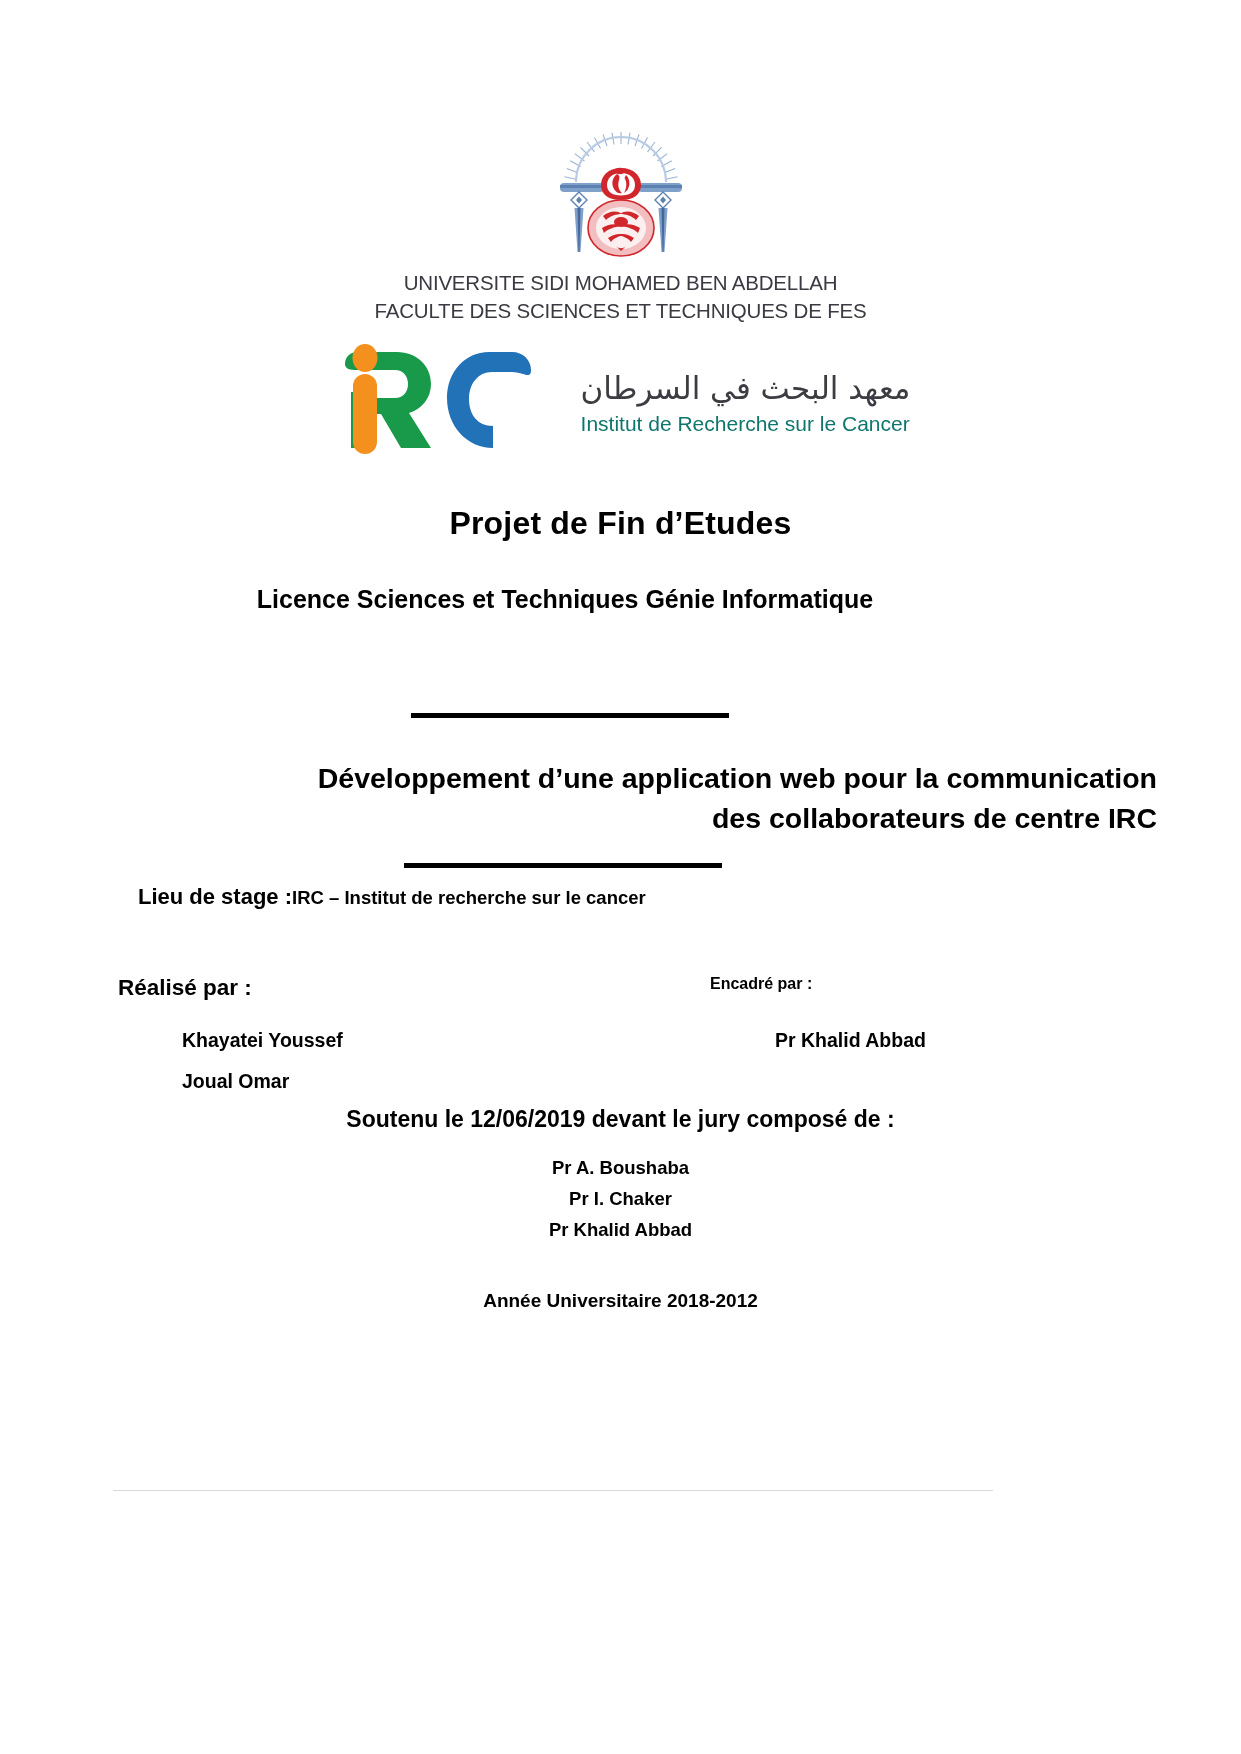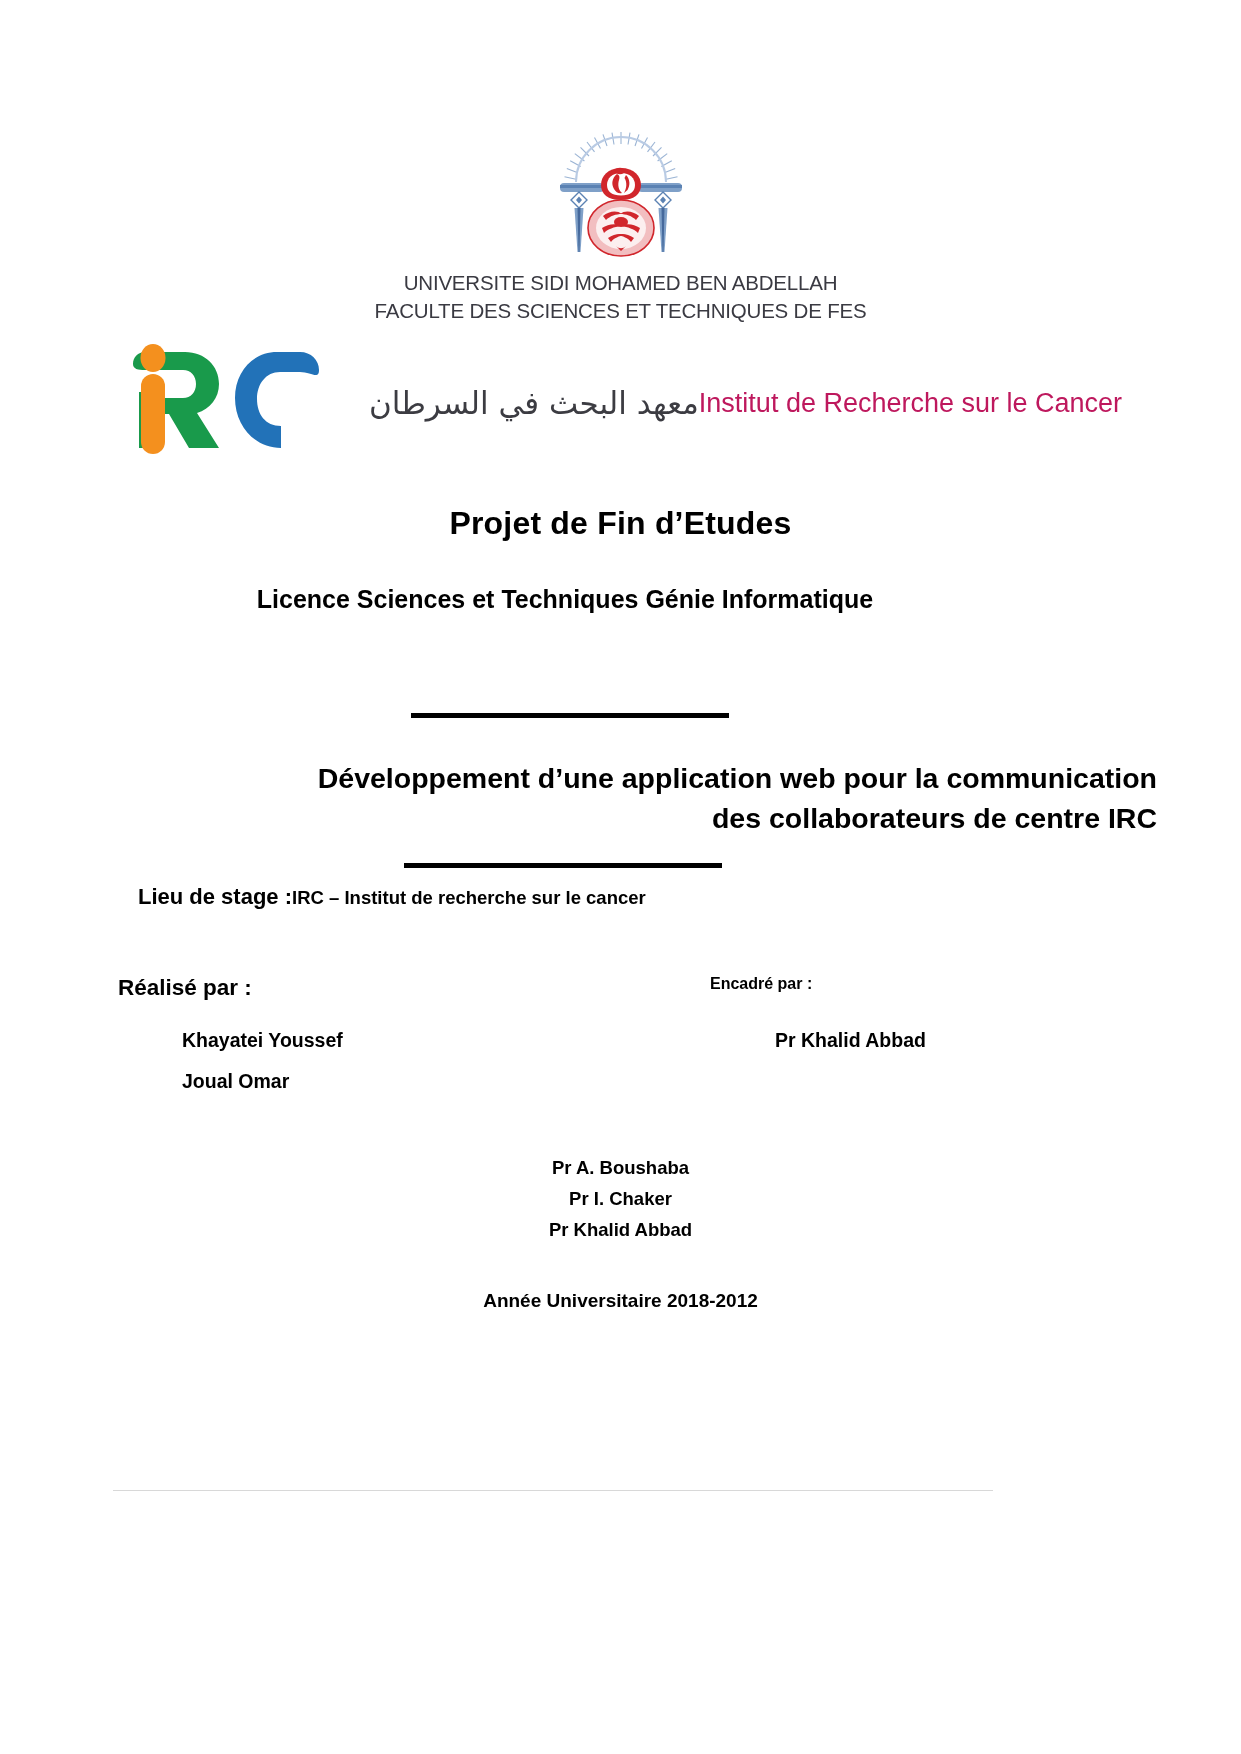--- a/index.html
+++ b/index.html
@@ -58,37 +58,37 @@
     gap: 18px;
   }
   .irc-mark {
     width: 232px;
     height: 128px;
     flex: 0 0 auto;
     display: block;
   }
   .irc-text {
     display: flex;
-    flex-direction: row;
+    flex-direction: column;
     justify-content: flex-end;
     padding-top: 6px;
   }
   .irc-arabic {
     direction: rtl;
     font-family: "DejaVu Sans", sans-serif;
     font-size: 31px;
     color: #3c3c42;
     line-height: 1.25;
     letter-spacing: 1px;
     white-space: nowrap;
   }
   .irc-french {
     font-family: "Liberation Sans", sans-serif;
-    font-size: 27px;
-    color: #be185d;
+    font-size: 21px;
+    color: #0f766e;
     line-height: 1.3;
     margin-top: 2px;
     white-space: nowrap;
   }
 
   
   .pfe-title {
     position: absolute;
     top: 505px;
     left: 0;
@@ -363,20 +363,21 @@
 
   <div class="authors">
     <div>Khayatei Youssef</div>
     <div>Joual Omar</div>
   </div>
 
   <div class="supervisors">
     <div>Pr Khalid Abbad</div>
   </div>
 
+  <div class="defense">Soutenu le 12/06/2019 devant le jury composé de :</div>
 
   <div class="jury">
     <div>Pr A. Boushaba</div>
     <div>Pr I. Chaker</div>
     <div>Pr Khalid Abbad</div>
   </div>
 
   <div class="academic-year">Année Universitaire 2018-2012</div>
 
   <div class="footer-rule"></div>

